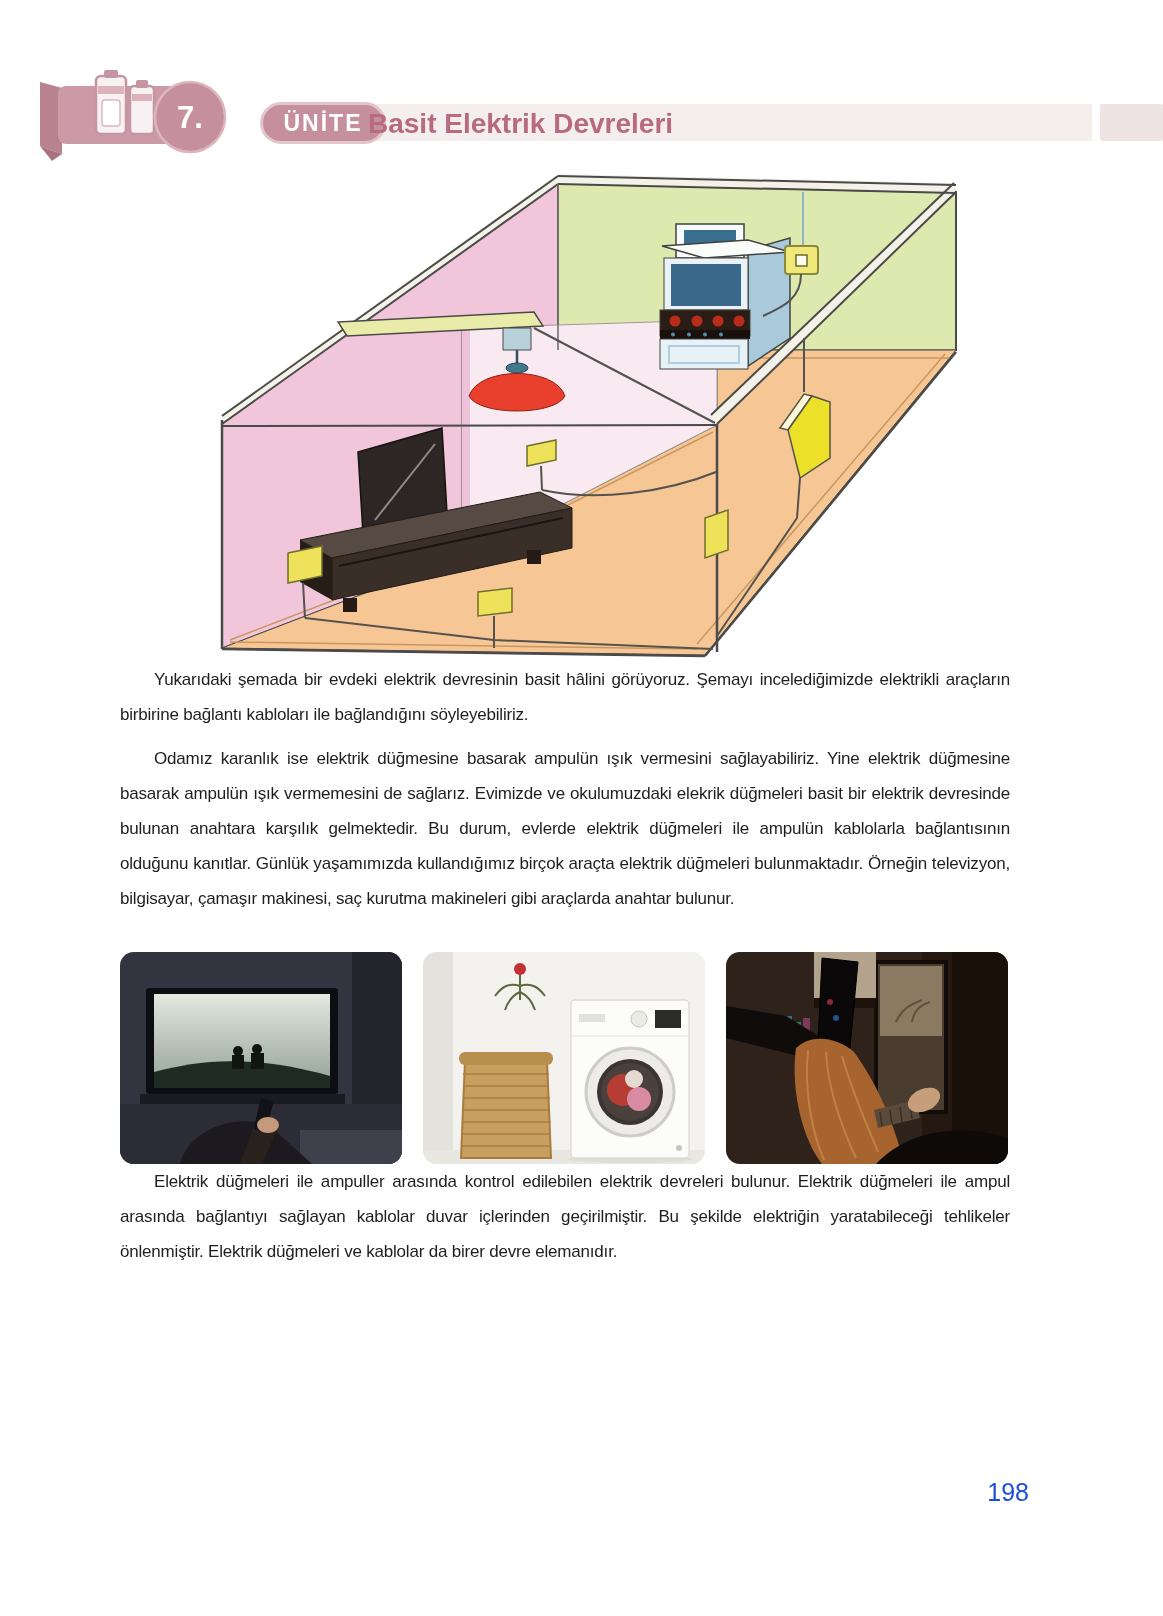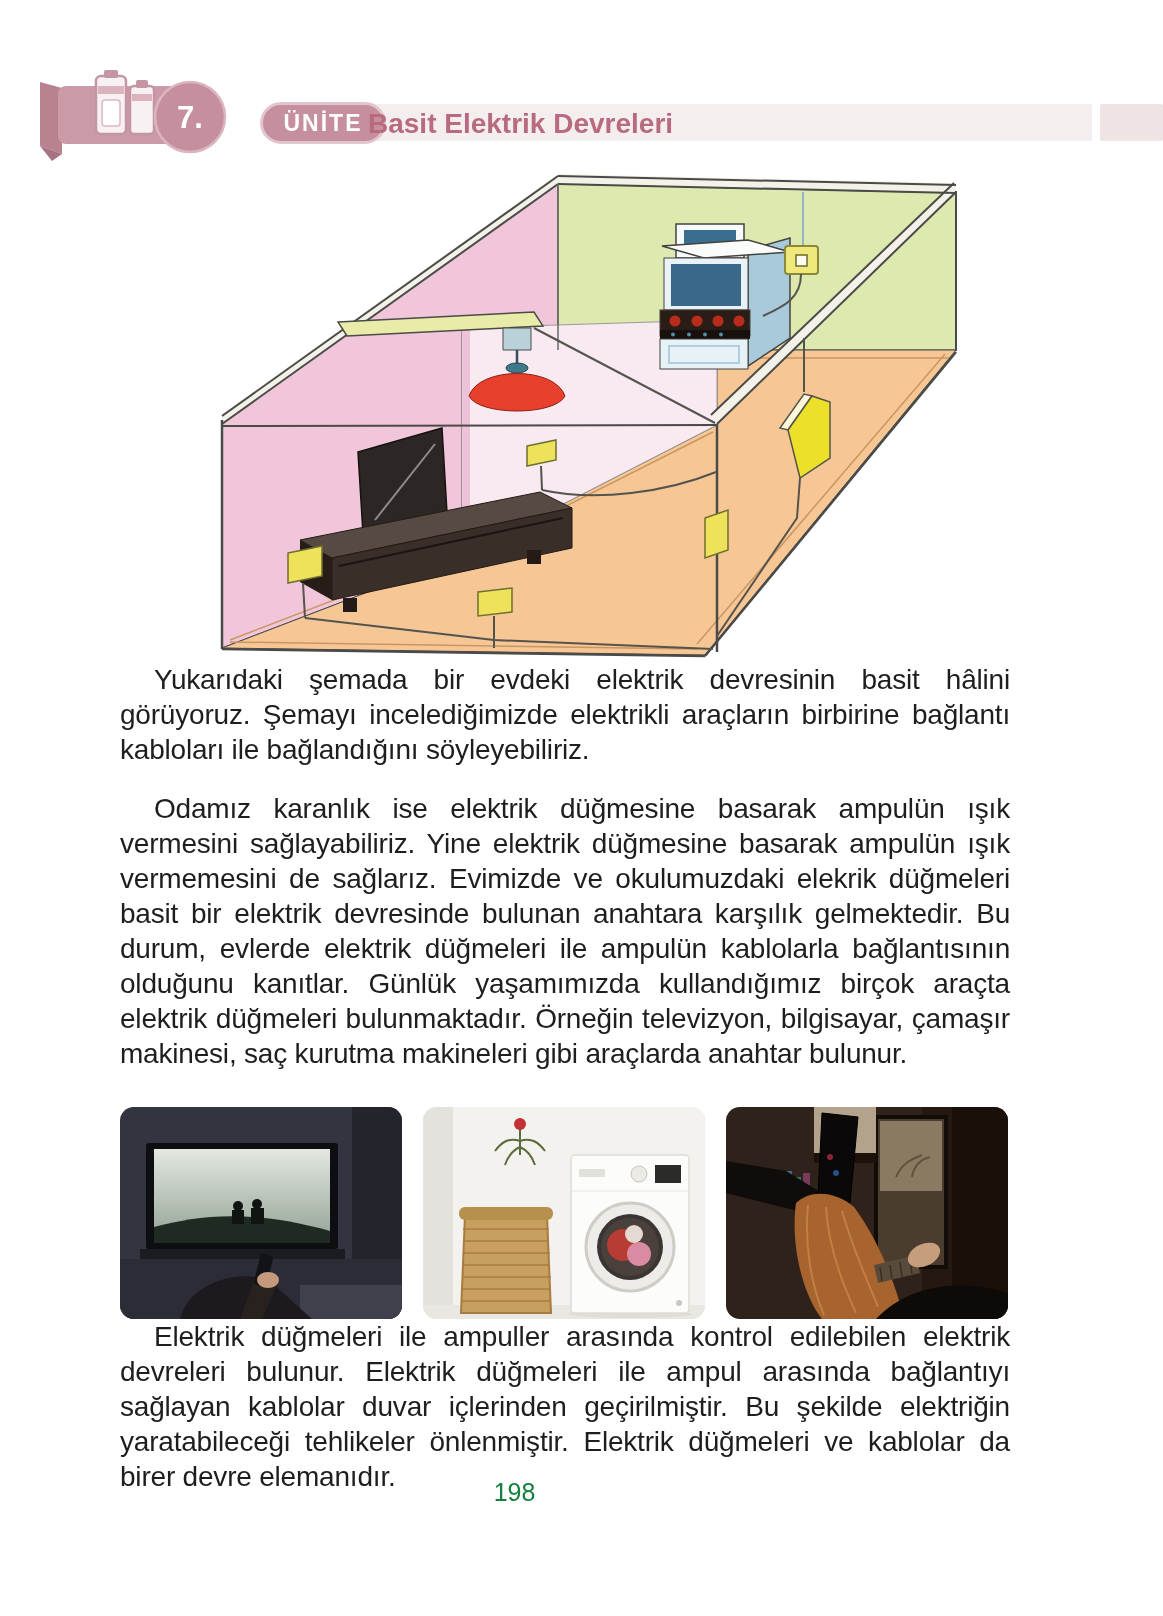--- a/index.html
+++ b/index.html
@@ -10,30 +10,30 @@
   .hdr-bar.b1{left:352px;width:740px;}
   .hdr-bar.b2{left:1100px;width:63px;background:#efe4e4;}
   .ribbon-svg{position:absolute;left:38px;top:70px;}
   .unit-pill{position:absolute;left:224px;top:102px;width:120px;height:36px;background:#c68f9d;
              border:3px solid #e2c6cd;border-radius:22px;color:#fff;font-weight:bold;font-size:23px;
              letter-spacing:2px;display:flex;align-items:center;justify-content:center;margin-left:36px;}
   .page-title{position:absolute;left:368px;top:108px;font-size:28px;font-weight:bold;color:#b86b7f;}
   
   .diagram{position:absolute;left:197px;top:162px;}
   
-  .bodycol{position:absolute;left:120px;top:662px;width:890px;font-size:28px;line-height:35px;
+  .bodycol{position:absolute;left:120px;top:662px;width:890px;font-size:17px;line-height:35px;
            letter-spacing:-0.2px;color:#1e1e1e;text-align:justify;}
   .bodycol p{margin:0;text-indent:34px;}
-  .bodycol p.p2{margin-top:24px;}
+  .bodycol p.p2{margin-top:9px;}
   .bodycol p.p3{}
   .photo-row{display:flex;gap:21px;margin-top:36px;}
   .photo{width:282px;height:212px;border-radius:14px;overflow:hidden;flex:0 0 auto;background:#ddd;}
   .photo svg{display:block;}
-  .page-num{position:absolute;left:0;top:1478px;width:1029px;text-align:center;
-            font-size:25px;color:#15803d;}
+  .page-num{position:absolute;left:0;top:1478px;width:1029px;text-align:right;
+            font-size:25px;color:#1d4ed8;}
 </style>
 </head>
 <body>
 
 <div class="page">
 
   <div class="hdr-bar b1"></div>
   <div class="hdr-bar b2"></div>
 
   <svg class="ribbon-svg" width="215" height="92" viewBox="0 0 215 92">

